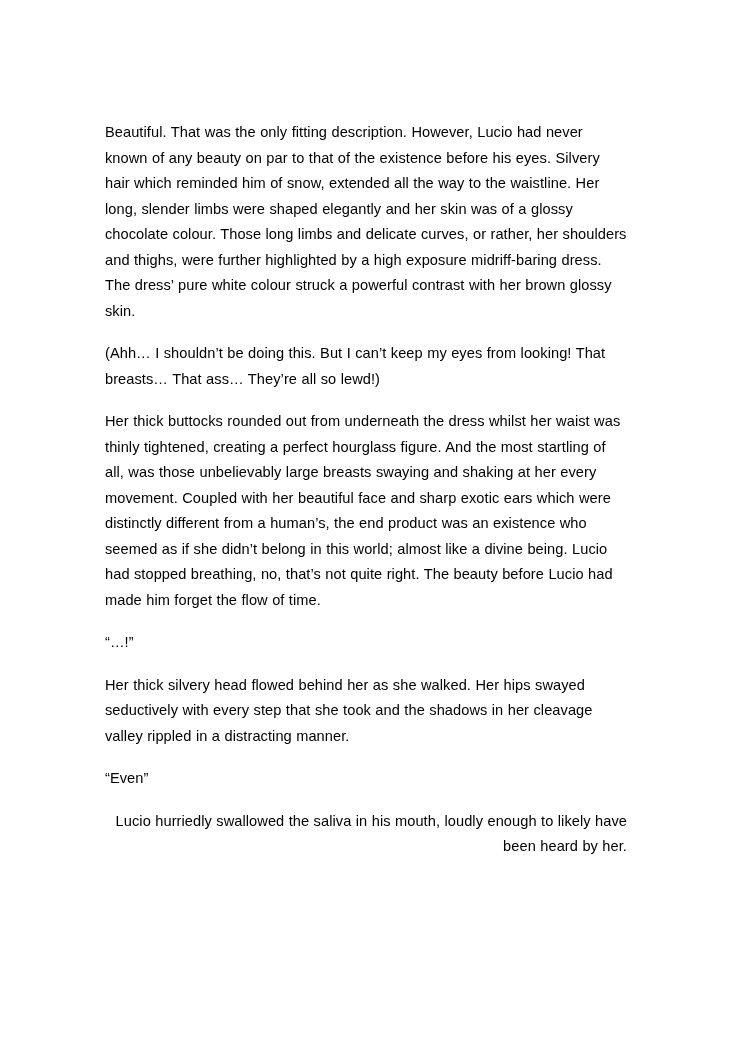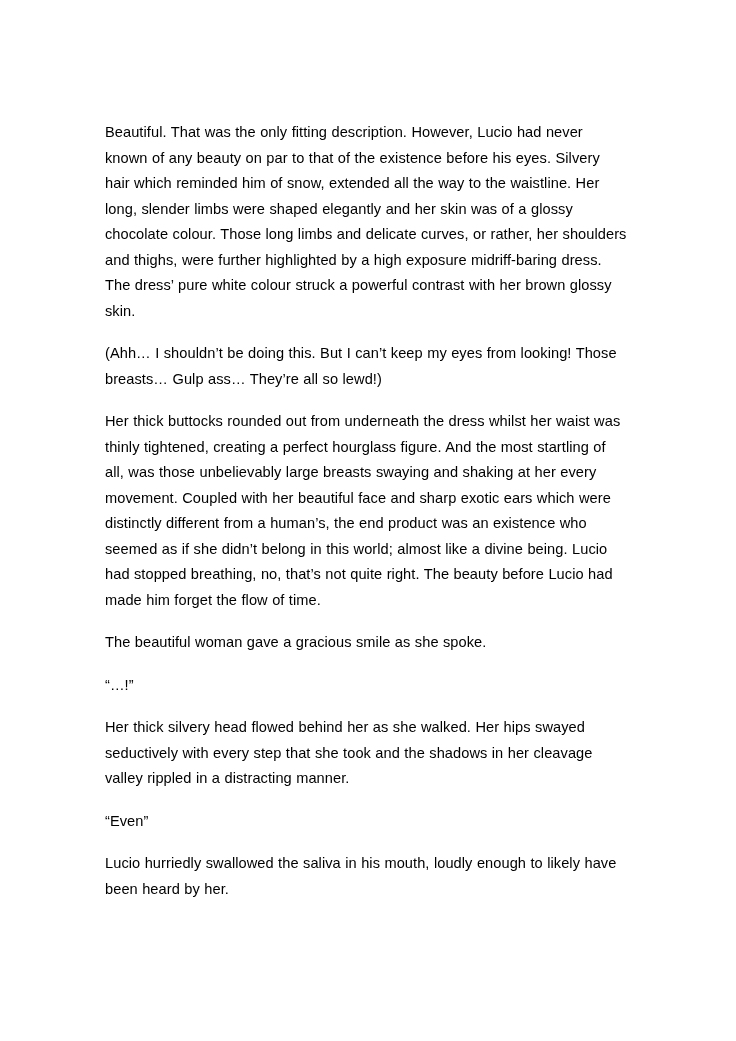--- a/index.html
+++ b/index.html
@@ -27,29 +27,29 @@
     font-size: 14.6px;
     line-height: 25.5px;
     color: #000000;
     margin: 0 0 17px 0;
     text-align: left;
     letter-spacing: 0.005em;
     word-spacing: 0.02em;
   }
   .para:last-child {
     margin-bottom: 0;
+    text-align: right;
   }
 </style>
 </head>
 <body>
 
 <div class="page">
   <div class="content">
     <p class="para">Beautiful. That was the only fitting description. However, Lucio had never known of any beauty on par to that of the existence before his eyes. Silvery hair which reminded him of snow, extended all the way to the waistline. Her long, slender limbs were shaped elegantly and her skin was of a glossy chocolate colour. Those long limbs and delicate curves, or rather, her shoulders and thighs, were further highlighted by a high exposure midriff-baring dress. The dress’ pure white colour struck a powerful contrast with her brown glossy skin.</p>
-    <p class="para">(Ahh… I shouldn’t be doing this. But I can’t keep my eyes from looking! Those breasts… Gulp ass… They’re all so lewd!)</p>
+    <p class="para">(Ahh… I shouldn’t be doing this. But I can’t keep my eyes from looking! That breasts… That ass… They’re all so lewd!)</p>
     <p class="para">Her thick buttocks rounded out from underneath the dress whilst her waist was thinly tightened, creating a perfect hourglass figure. And the most startling of all, was those unbelievably large breasts swaying and shaking at her every movement. Coupled with her beautiful face and sharp exotic ears which were distinctly different from a human’s, the end product was an existence who seemed as if she didn’t belong in this world; almost like a divine being. Lucio had stopped breathing, no, that’s not quite right. The beauty before Lucio had made him forget the flow of time.</p>
-    <p class="para">The beautiful woman gave a gracious smile as she spoke.</p>
     <p class="para">“…!”</p>
     <p class="para">Her thick silvery head flowed behind her as she walked. Her hips swayed seductively with every step that she took and the shadows in her cleavage valley rippled in a distracting manner.</p>
     <p class="para">“Even”</p>
     <p class="para">Lucio hurriedly swallowed the saliva in his mouth, loudly enough to likely have been heard by her.</p>
   </div>
 </div>
 
 </body></html>

